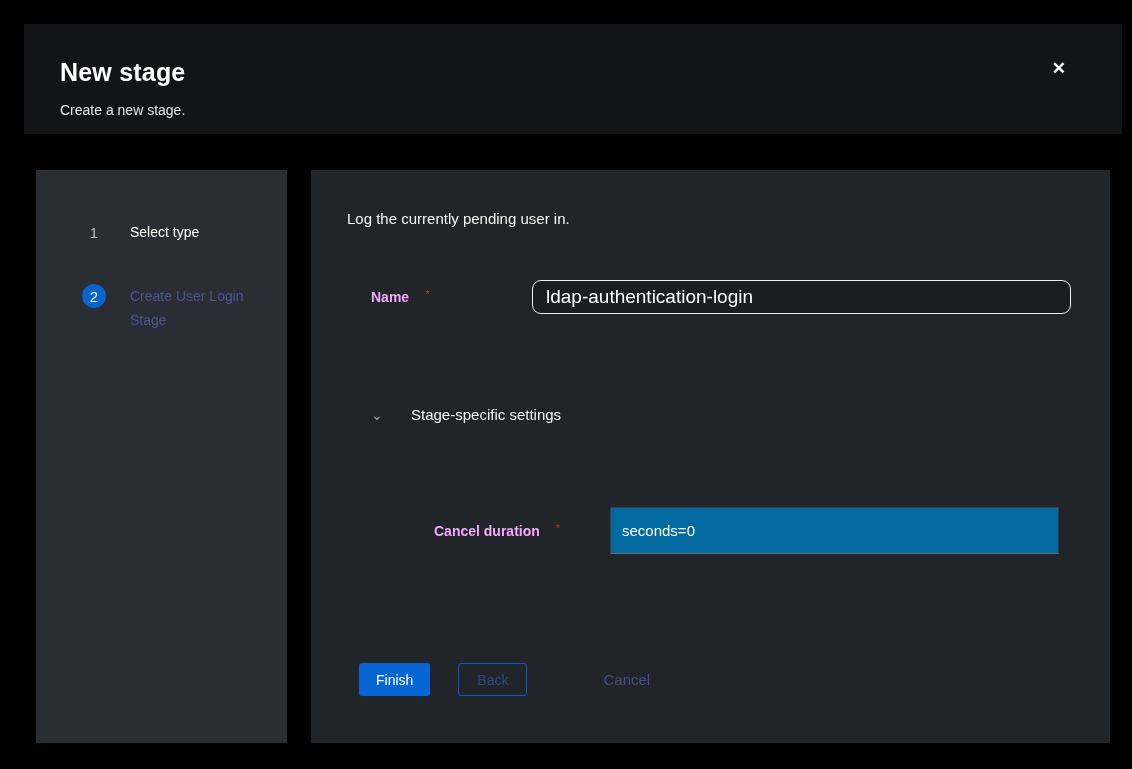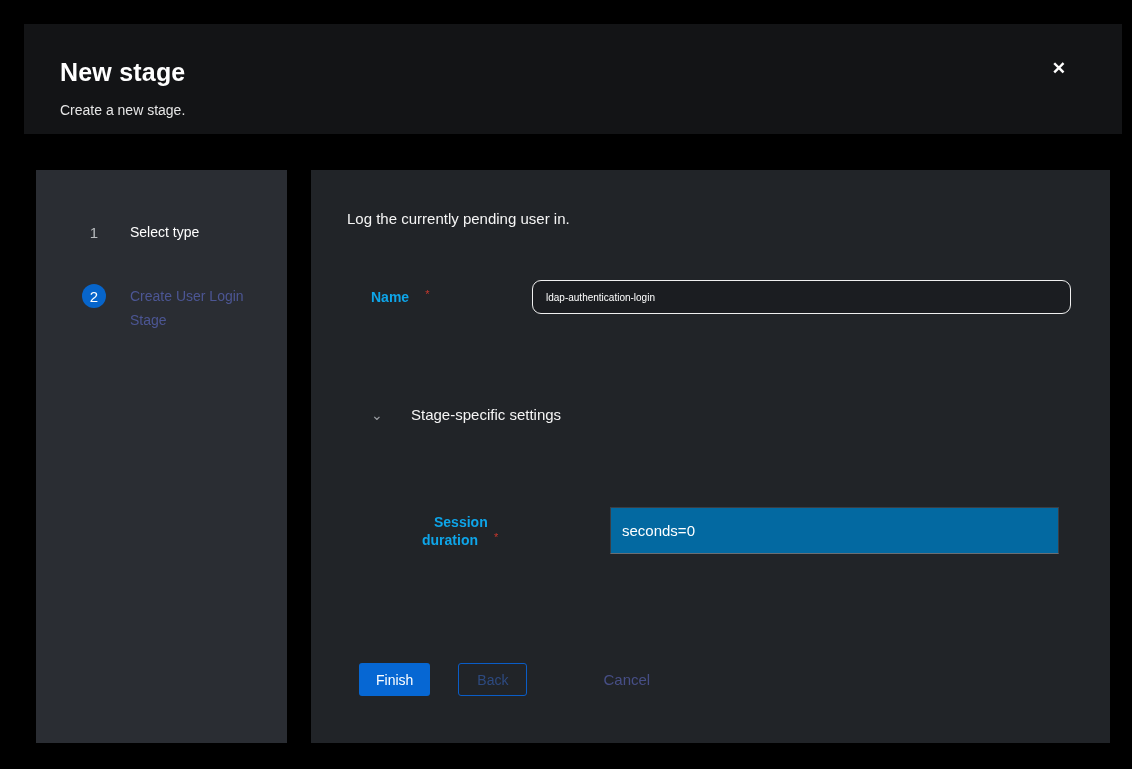--- a/index.html
+++ b/index.html
@@ -28,26 +28,26 @@
     font-weight:400; }
   .step-label { font-size:14px; color:#ffffff; line-height:24px; max-width:148px; }
   .wizard-step.current .step-label { color:#4c5694; }
 
   
   .main-pane { flex:1; background:#212428; display:flex; flex-direction:column;
     padding:28px 15px 23px 24px; }
   .intro-text { color:#f5f5f5; font-size:15px; margin-bottom:29px; }
 
   .form-row { display:flex; align-items:center; }
-  .field-label { font-size:14px; font-weight:700; color:#0ea5e9; }
+  .field-label { font-size:14px; font-weight:700; color:#f0abfc; }
   .required-mark { color:#c9372c; font-size:11px; vertical-align:top; margin-left:4px; }
 
   .name-row .label-col { width:149px; flex:0 0 149px; }
   .name-input { flex:1; height:34px; background:#1b1d21; border:1.5px solid #f0f0f0;
-    border-radius:9px; color:#ffffff; font-size:10px; padding:0 13px;
+    border-radius:9px; color:#ffffff; font-size:19px; padding:0 13px;
     font-family:"Liberation Sans", sans-serif; outline:none; }
 
   .settings-section { margin-top:44px; }
   .settings-toggle { display:flex; align-items:center; background:none; border:none;
     cursor:pointer; padding:0; }
   .chevron-icon { color:#9a9da2; font-size:14px; width:14px; margin-right:14px;
     display:inline-flex; align-items:center; }
   .settings-title { color:#f5f5f5; font-size:15px; }
 
   .settings-group { margin-left:51px; margin-top:48px; }
@@ -111,21 +111,21 @@
 
       <div class="settings-section">
         <button class="settings-toggle">
           <span class="chevron-icon">⌄</span>
           <span class="settings-title">Stage-specific settings</span>
         </button>
 
         <div class="settings-group">
           <div class="form-row session-row">
             <div class="label-col">
-              <span class="field-label">Session duration</span><span class="required-mark">*</span>
+              <span class="field-label">Cancel duration</span><span class="required-mark">*</span>
             </div>
             <div class="session-col">
               <input class="session-input" type="text" value="seconds=0" style="">
             </div>
           </div>
         </div>
       </div>
 
       <div class="wizard-footer">
         <button class="btn btn-finish">Finish</button>

